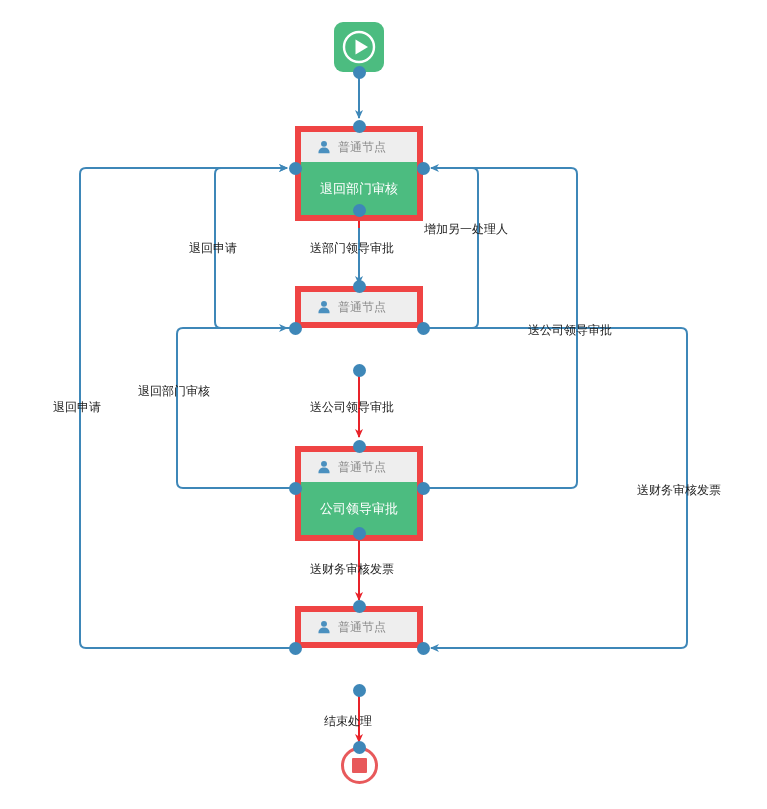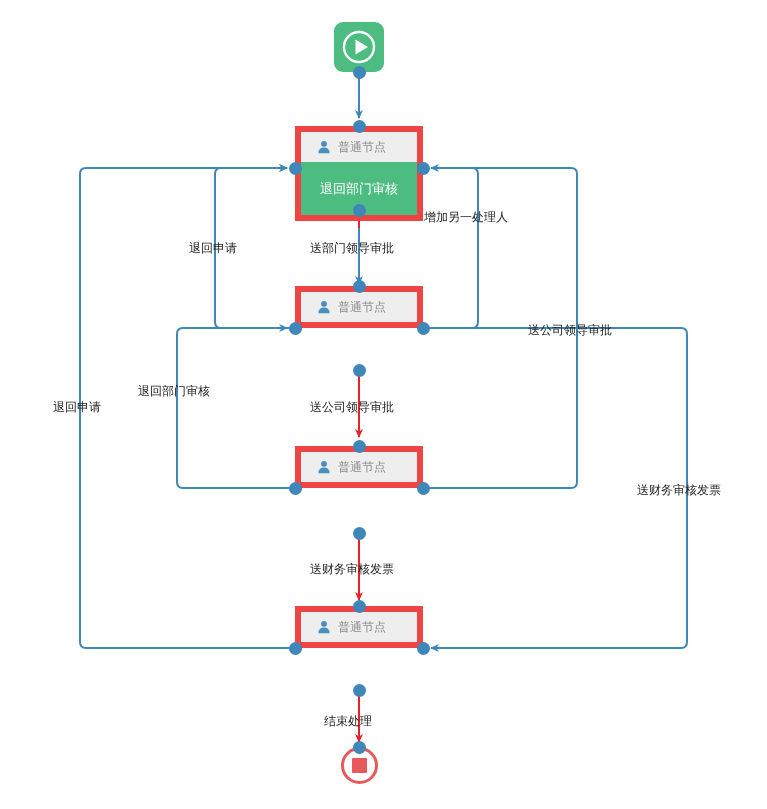--- a/index.html
+++ b/index.html
@@ -179,20 +179,23 @@
   <span class="port" style="left:359px;top:370px;"></span>
 
   <div class="node" style="left:295px;top:446px;">
     <div class="node-header">
       <svg class="person" viewBox="0 0 16 16">
         <circle cx="8" cy="4.4" r="3.4" fill="#4a90bf"></circle>
         <path d="M1.6,15 C1.6,10.6 4.5,8.6 8,8.6 C11.5,8.6 14.4,10.6 14.4,15 Z" fill="#4a90bf"></path>
       </svg>
       <span class="htext">普通节点</span>
     </div>
+    <div class="node-body">
+      <span class="btext">公司领导审批</span>
+    </div>
   </div>
   <span class="port" style="left:359px;top:446px;"></span>
   <span class="port" style="left:295px;top:488px;"></span>
   <span class="port" style="left:423px;top:488px;"></span>
   <span class="port" style="left:359px;top:533px;"></span>
 
   <div class="node" style="left:295px;top:606px;">
     <div class="node-header">
       <svg class="person" viewBox="0 0 16 16">
         <circle cx="8" cy="4.4" r="3.4" fill="#4a90bf"></circle>
@@ -206,21 +209,21 @@
   <span class="port" style="left:423px;top:648px;"></span>
   <span class="port" style="left:359px;top:690px;"></span>
 
   <div id="end-node">
     <div class="sq"></div>
   </div>
   <span class="port" style="left:359px;top:747px;"></span>
 
   <span class="edge-label" style="left:189px;top:241px;">退回申请</span>
   <span class="edge-label" style="left:310px;top:241px;text-align:center;">送部门领导审批</span>
-  <span class="edge-label" style="left:424px;top:210px;">增加另一处理人</span>
+  <span class="edge-label" style="left:424px;top:222px;">增加另一处理人</span>
   <span class="edge-label" style="left:528px;top:323px;">送公司领导审批</span>
   <span class="edge-label" style="left:53px;top:400px;">退回申请</span>
   <span class="edge-label" style="left:138px;top:384px;">退回部门审核</span>
   <span class="edge-label" style="left:310px;top:400px;">送公司领导审批</span>
   <span class="edge-label" style="left:637px;top:483px;">送财务审核发票</span>
   <span class="edge-label" style="left:310px;top:562px;">送财务审核发票</span>
   <span class="edge-label" style="left:324px;top:714px;">结束处理</span>
 
 </div>
 

